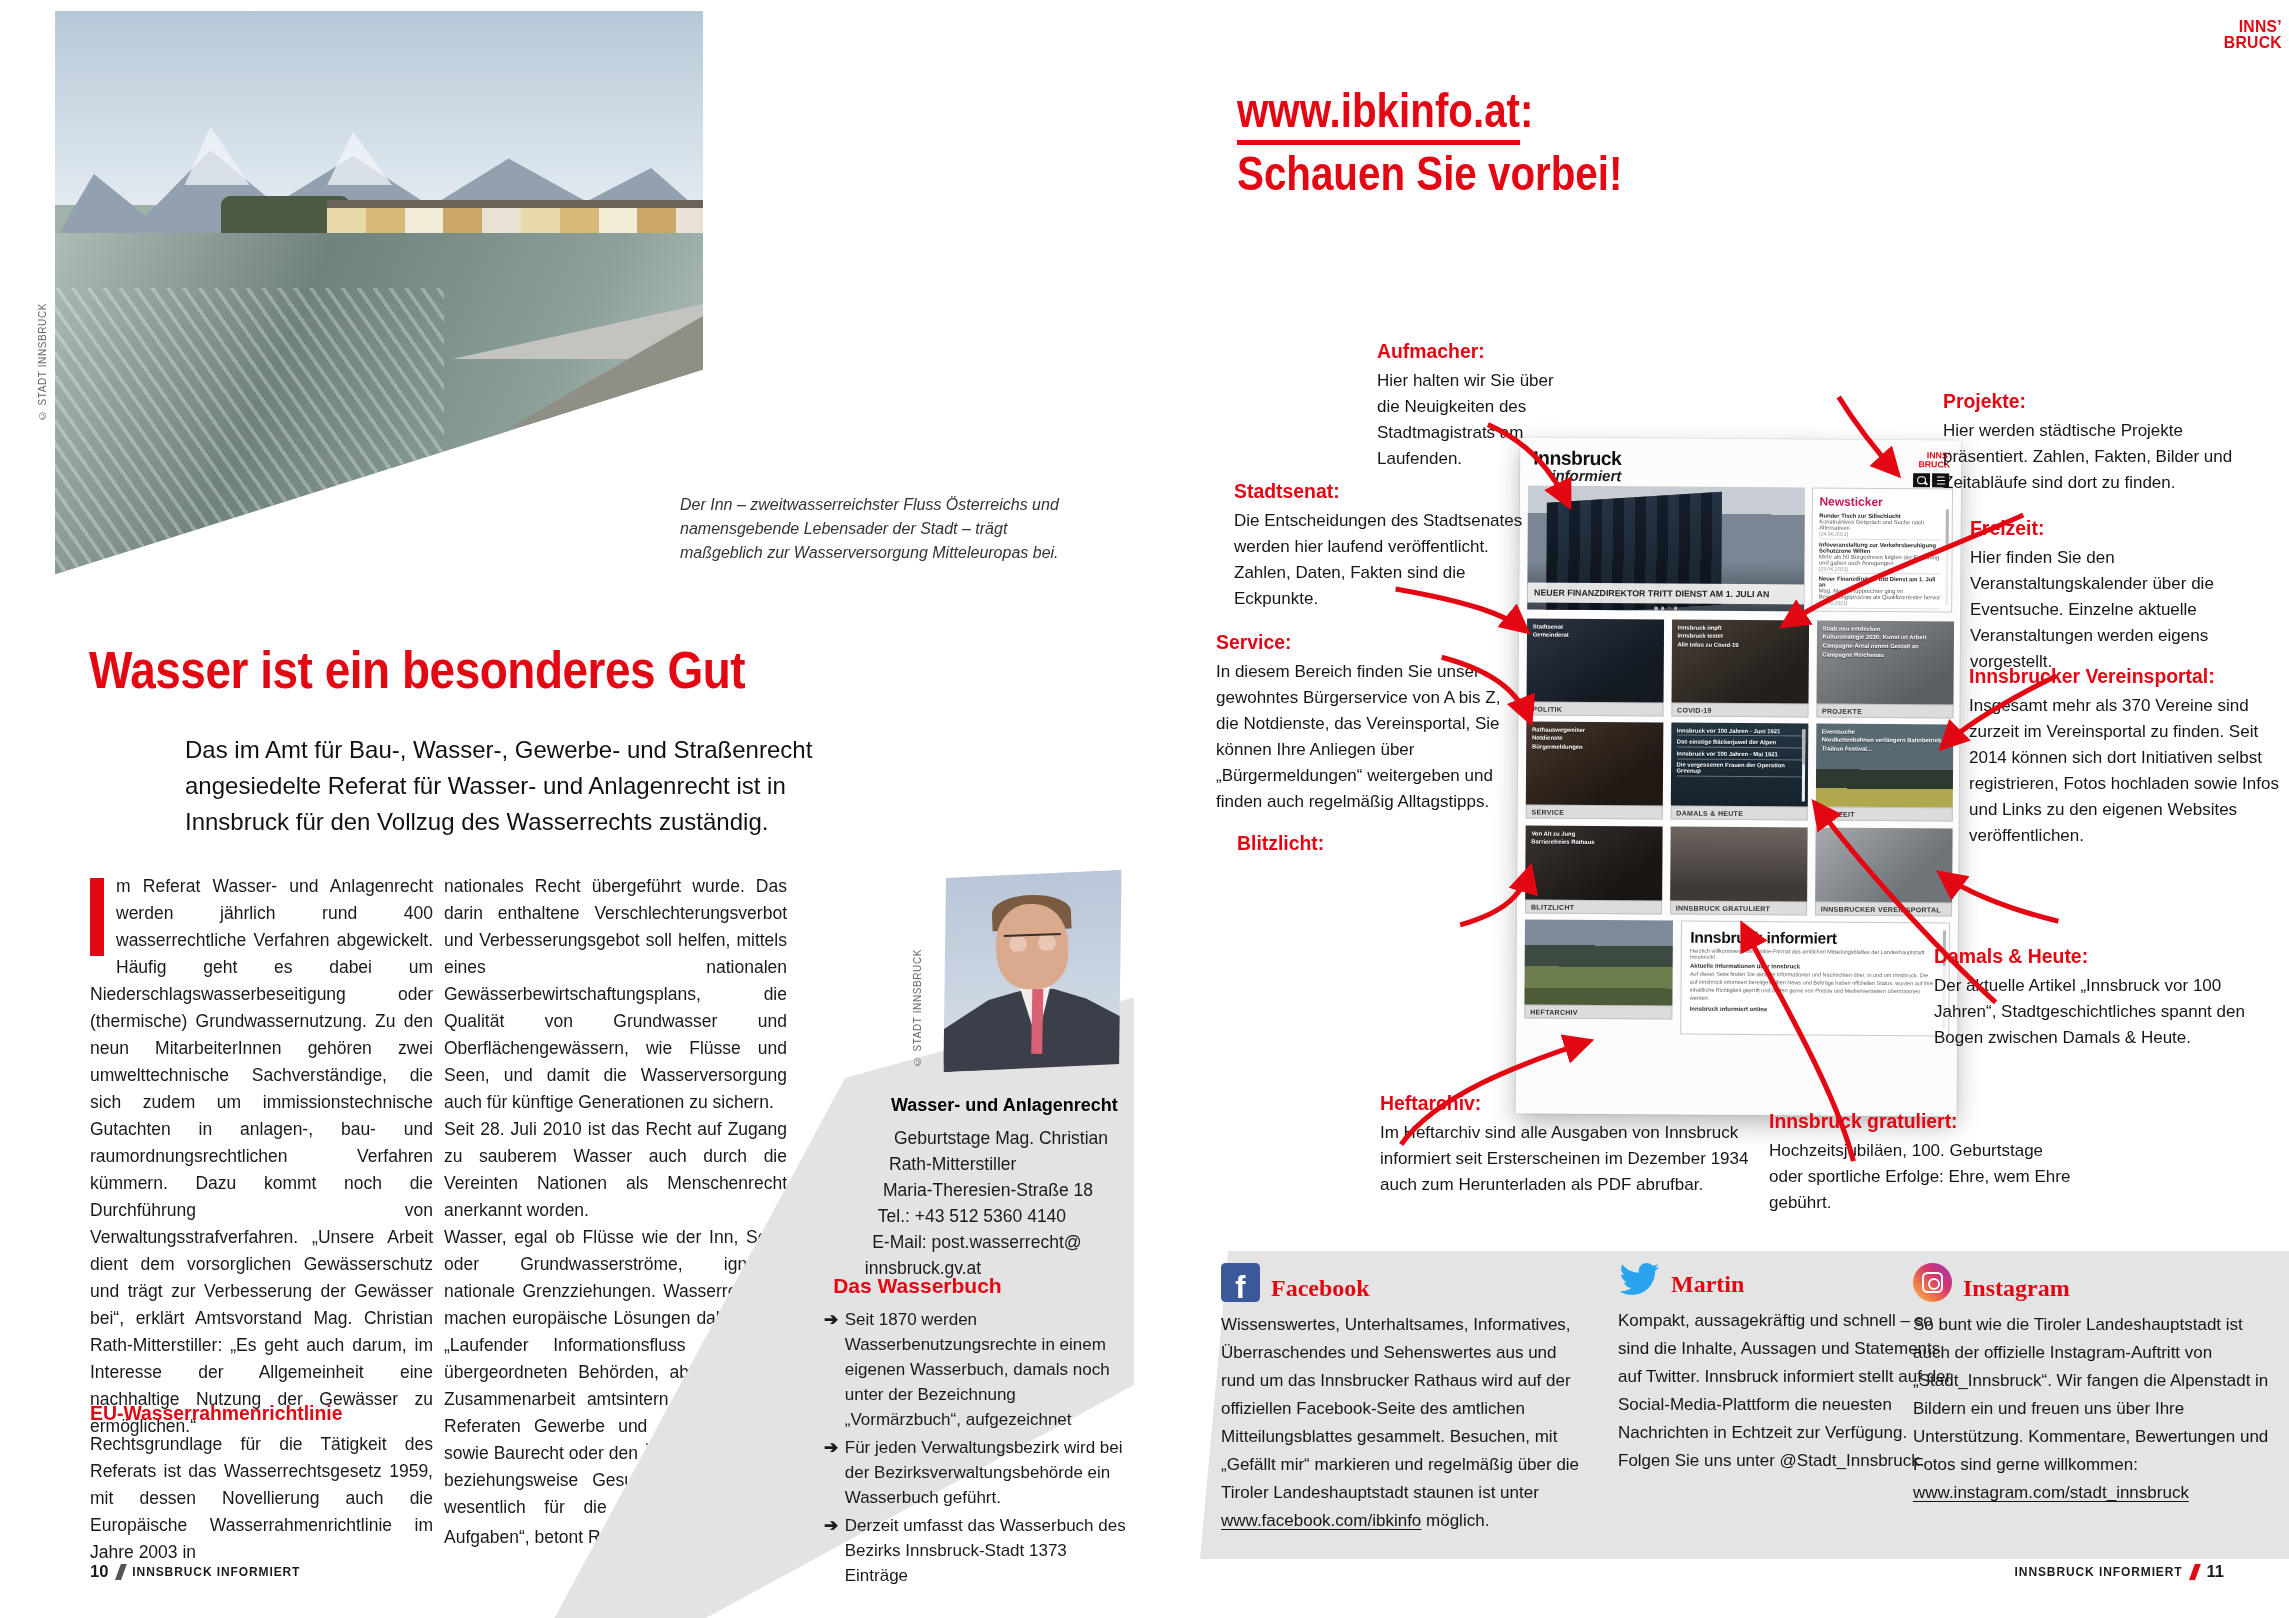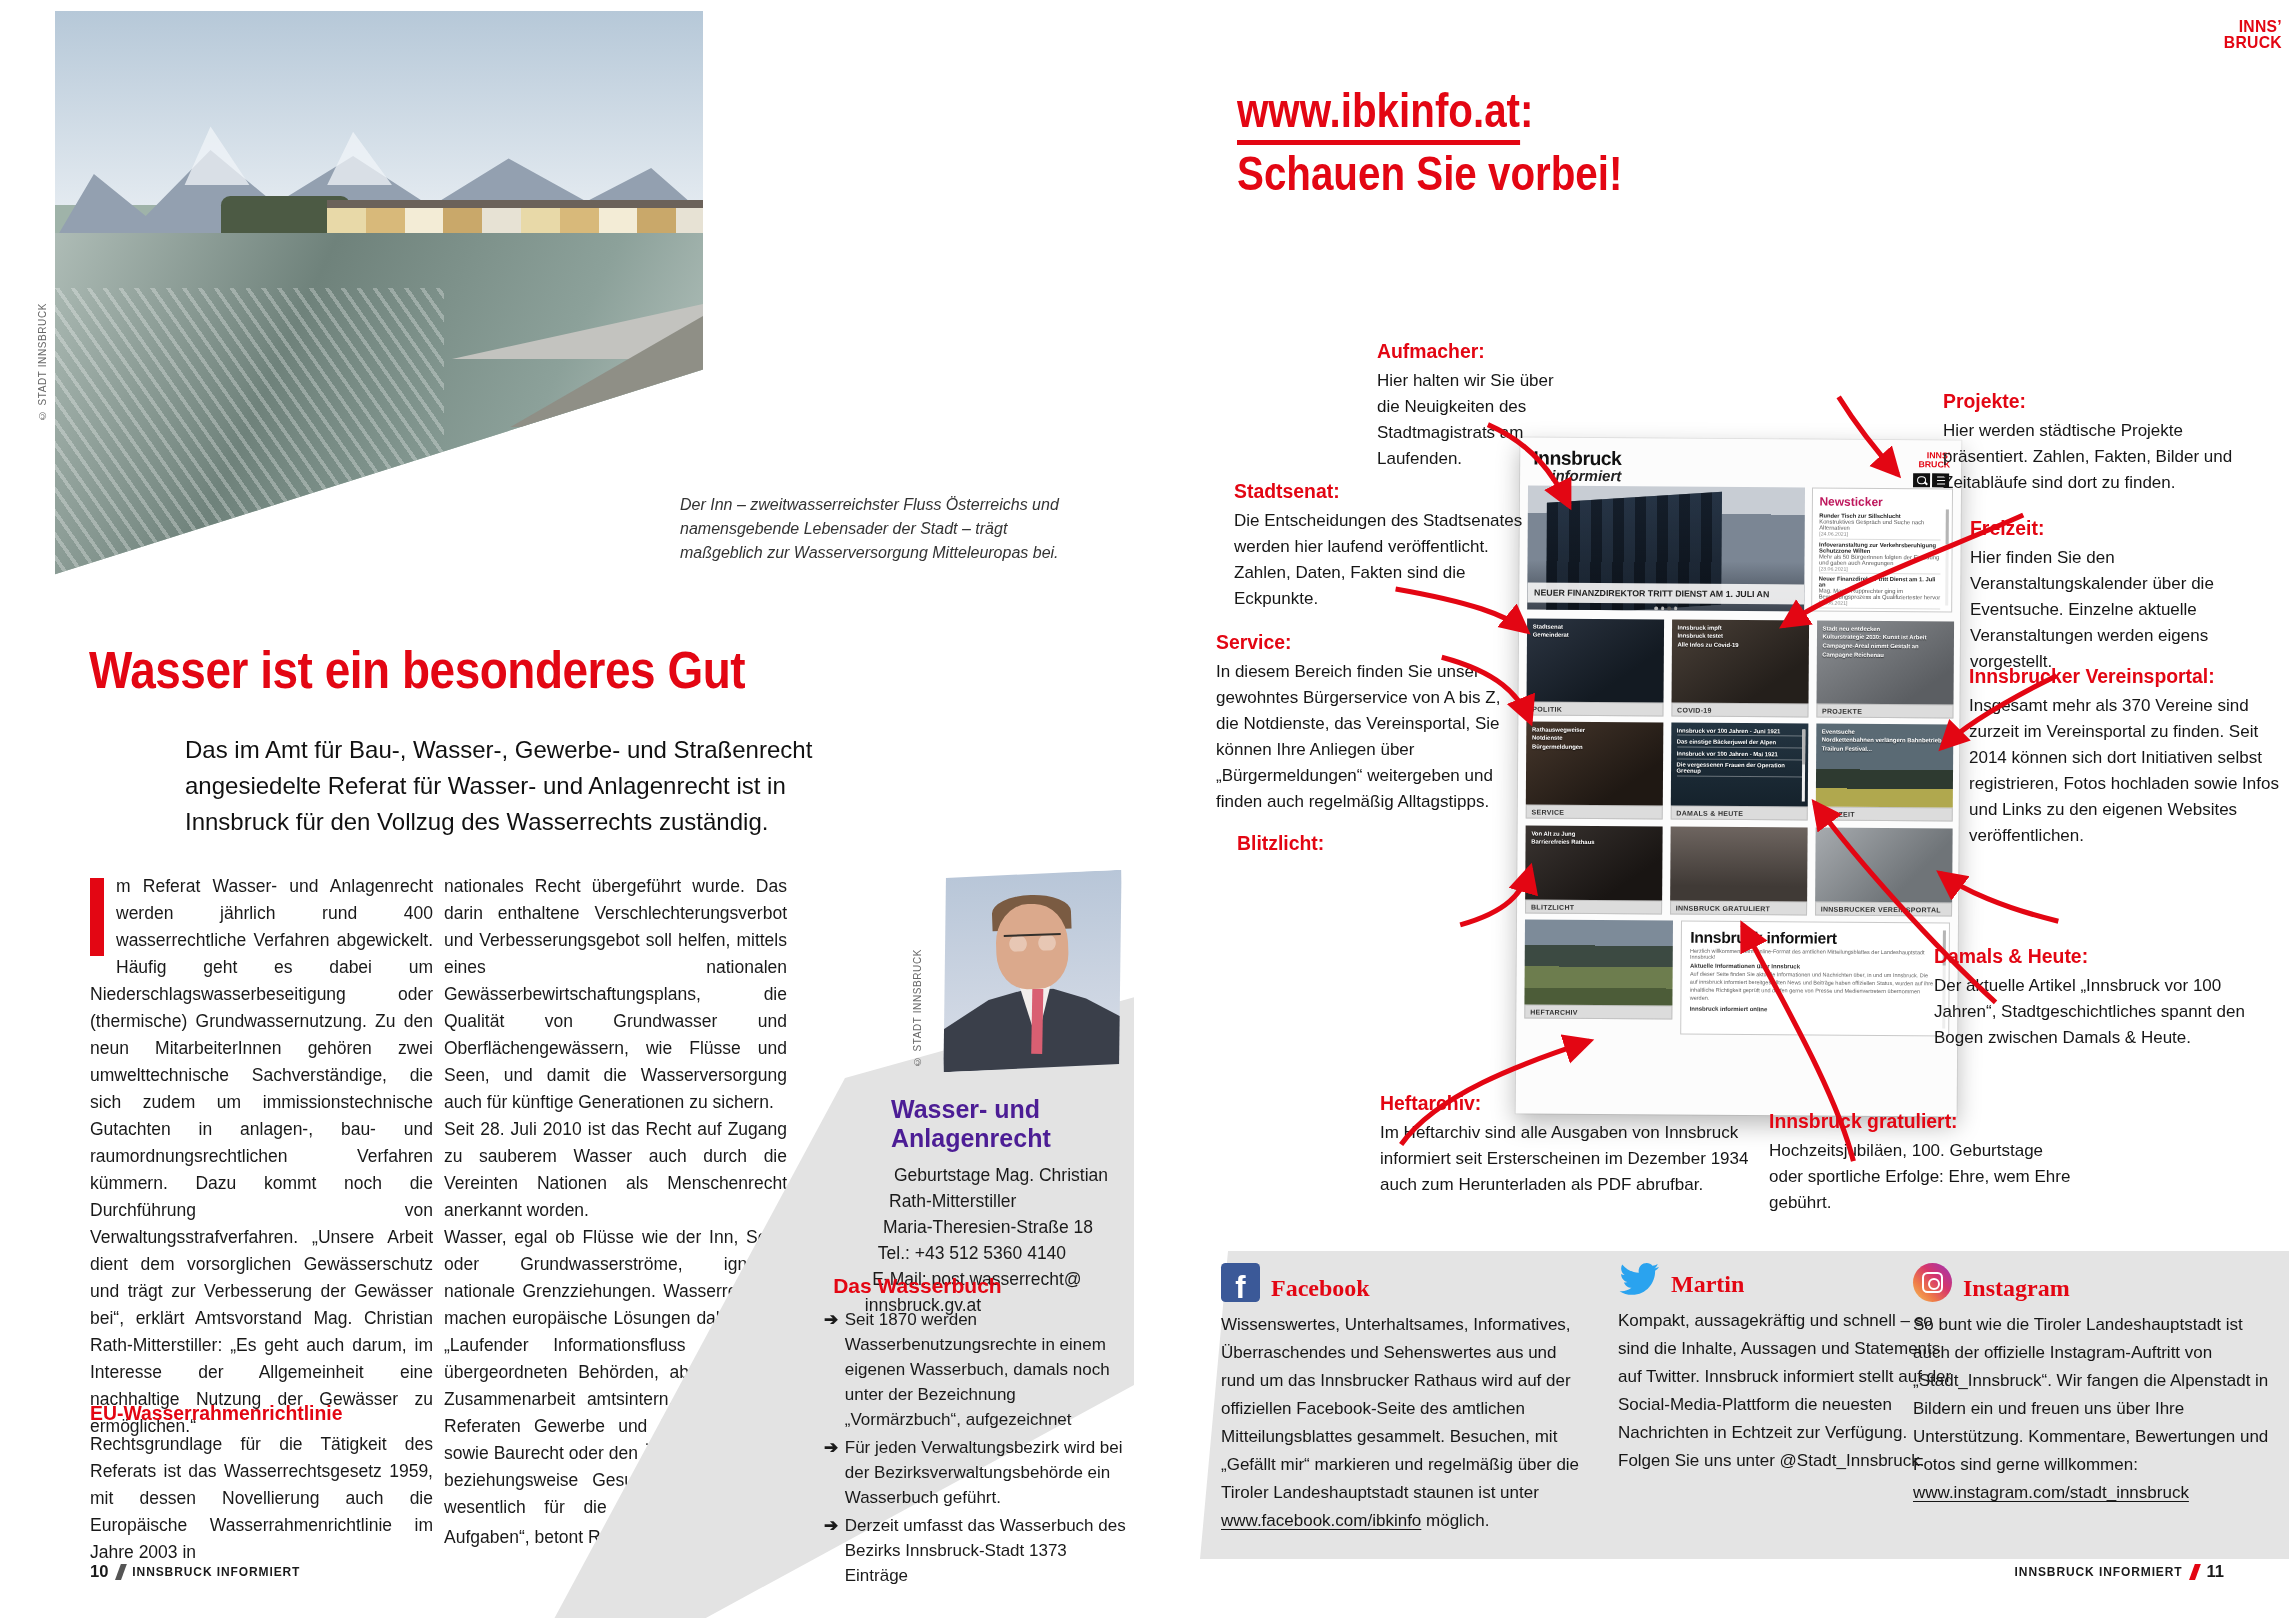--- a/index.html
+++ b/index.html
@@ -46,21 +46,21 @@
   .po-suit{position:absolute;left:-9.2px;top:109px;width:203px;height:92px;background:#3a3f4a;
     clip-path:polygon(0 55%,28% 18%,46% 8%,60% 8%,76% 20%,100% 50%,100% 100%,0 100%);}
   .po-shirt{position:absolute;left:79px;top:113px;width:31px;height:55px;background:#f2eeec;clip-path:polygon(0 0,100% 0,50% 100%);}
   .po-tie{position:absolute;left:90px;top:116px;width:11px;height:65px;background:#d95f72;transform:rotate(3deg);}
   .po-head{position:absolute;left:57px;top:31px;width:72px;height:85px;background:#dba98c;border-radius:46% 46% 42% 42%;}
   .po-hair{position:absolute;left:54px;top:22px;width:79px;height:35px;background:#7a5b42;border-radius:50% 50% 0 0;}
   .po-glass{position:absolute;left:65px;top:61px;width:57px;height:14.8px;border-top:2.8px solid #33302c;
     background:radial-gradient(circle at 14px 7.4px,rgba(255,255,255,.35) 8.3px,transparent 9.2px),radial-gradient(circle at 43px 7.4px,rgba(255,255,255,.35) 8.3px,transparent 9.2px);}
   #portrait-credit{left:912px;top:949px;}
   #contact{left:863px;top:1095px;width:277px;z-index:2;}
-  #contact .ttl{font-size:25px;font-weight:bold;color:#4c1d95;margin:0 0 9.2px 28px;}
+  #contact .ttl{font-size:18px;font-weight:bold;color:#000000;margin:0 0 9.2px 28px;}
   #contact .ln{display:block;font-size:17.5px;line-height:26px;color:#1a1a1a;}
   .st0{padding-left:31px}.st1{padding-left:26px}.st2{padding-left:20px}.st3{padding-left:14.8px}.st4{padding-left:9.2px}.st5{padding-left:1.8px}
   #wasserbuch{left:824px;top:1274px;width:310px;z-index:2;}
   #wasserbuch .ttl{font-size:21px;font-weight:bold;color:#e30613;margin:0 0 9.2px 9.2px;}
   .wbitem{display:flex;gap:6.5px;font-size:17px;line-height:25px;color:#1a1a1a;margin-bottom:2.8px;}
   .wbarrow{font-weight:bold;flex:0 0 auto;}
   .pgfoot{display:flex;align-items:center;gap:9.2px;}
   .pgnum{font-size:16.6px;font-weight:bold;}
   .slash{display:inline-block;width:5.5px;height:15.7px;background:#555;transform:skewX(-20deg);}
   .slash.red{background:#e30613;}

